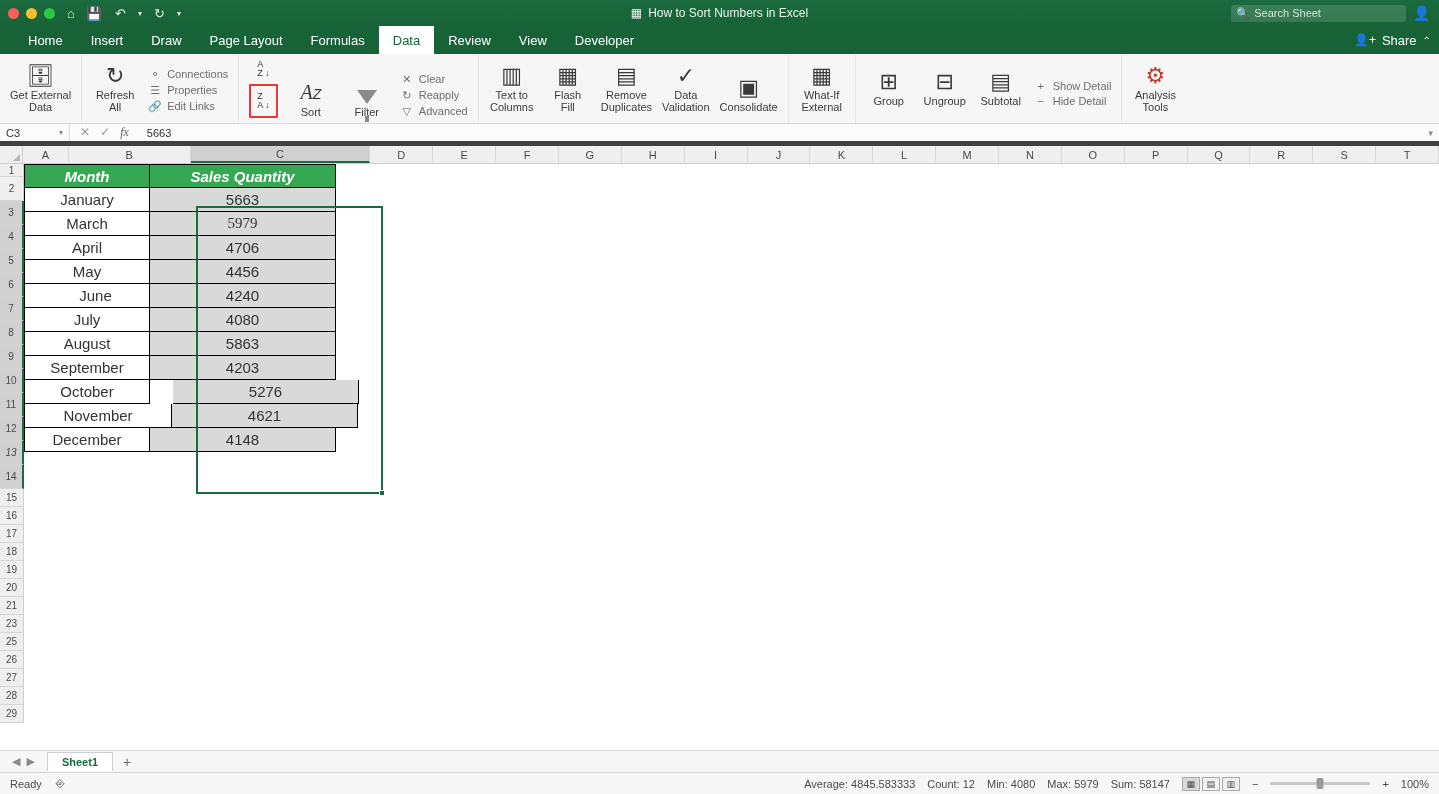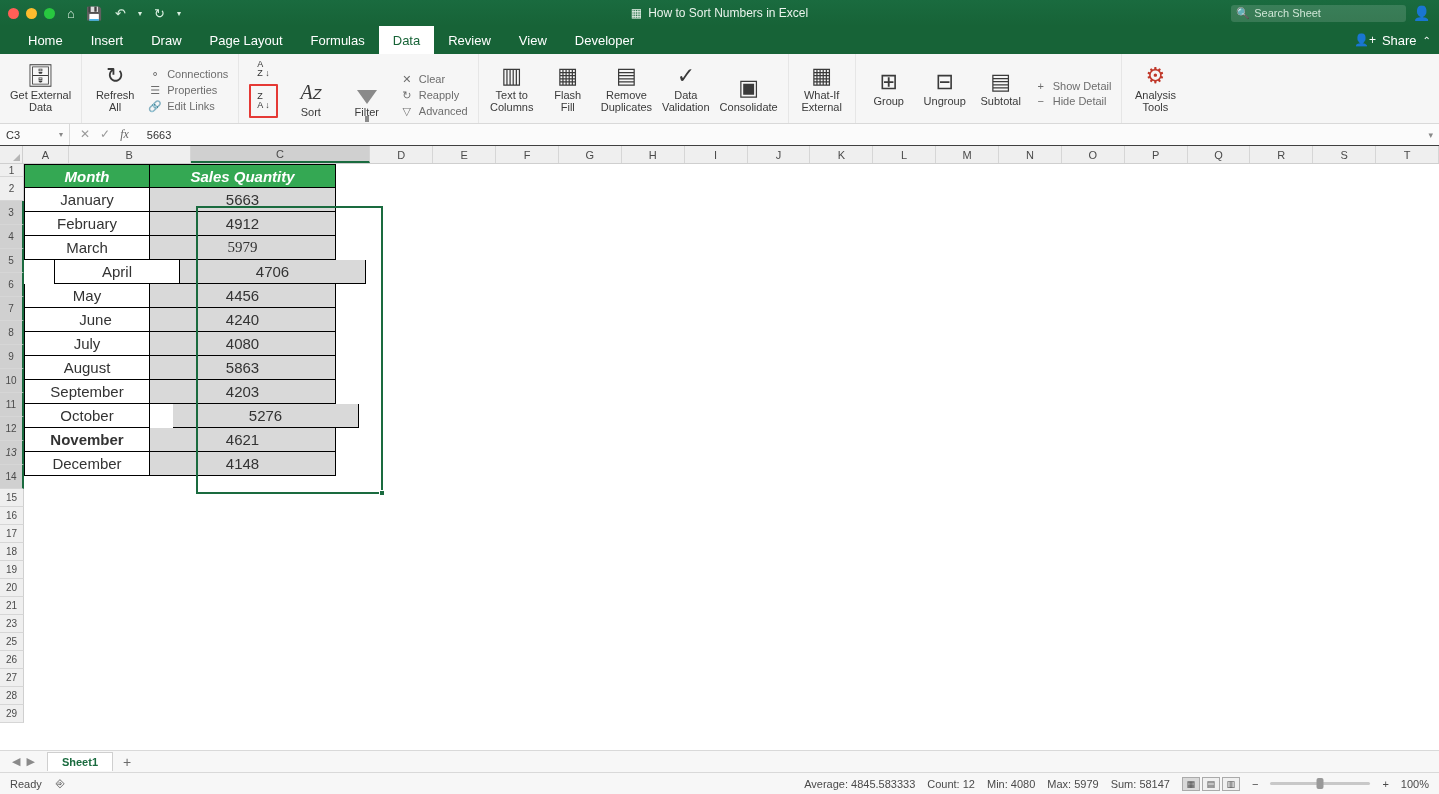--- a/index.html
+++ b/index.html
@@ -34,21 +34,21 @@
 .small-item .si-icon { width: 14px; text-align: center; }
 .rrow { display: flex; align-items: flex-end; gap: 10px; }
 .sort-az, .sort-za { font-size: 9px; line-height: 9px; color: #333; }
 .sort-box { border: 2.5px solid #e53935; padding: 6px 6px; border-radius: 1px; }
 .sort-stack { display: flex; flex-direction: column; gap: 6px; align-items: center; }
 .funnel { width: 0; height: 0; border-left: 10px solid transparent; border-right: 10px solid transparent; border-top: 14px solid #8a8a8a; position: relative; }
 .funnel::after { content: ""; position: absolute; left: -2px; top: 12px; width: 4px; height: 6px; background: #8a8a8a; }
 .az-big { font-family: Georgia, serif; font-style: italic; font-size: 20px; color: #3a3a3a; display: flex; align-items: baseline; }
 .az-big .zchar { font-size: 14px; }
 
-.fbar { height: 22px; background: #fbfbfb; border-bottom: 1px solid #404040; display: flex; align-items: center; font-size: 11px; }
+.fbar { height: 22px; background: #fbfbfb; border-bottom: 5px solid #404040; display: flex; align-items: center; font-size: 11px; }
 .namebox { width: 70px; border-right: 1px solid #d9d9d9; padding: 0 6px; display: flex; align-items: center; height: 100%; }
 .namebox-caret { margin-left: auto; color: #888; font-size: 8px; }
 .fbar-icons { display: flex; gap: 10px; padding: 0 10px; color: #9a9a9a; font-size: 12px; }
 .fbar .fx { font-style: italic; font-family: Georgia, serif; color: #666; }
 .fbar-val { padding-left: 8px; }
 .fbar-caret { margin-left: auto; margin-right: 6px; color: #888; font-size: 9px; }
 
 .gridwrap { position: relative; height: 604px; overflow: hidden; }
 .colheads { display: flex; height: 18px; background: #efefef; border-bottom: 1px solid #cfcfcf; }
 .corner { width: 24px; border-right: 1px solid #cfcfcf; background: #efefef; position: relative; }
@@ -391,28 +391,24 @@
     <div class="dt-header" style="height:24px">
       <div class="dt-hcell" style="width:126px">Month</div>
       <div class="dt-hcell" style="width:186px;border-left:none">Sales Quantity</div>
     </div>
     <div id="dtrows">
         <div class="dt-row" style="height: 24px;">
           <div class="dt-cell dt-month" style="width: 126px;">January</div>
           <div class="dt-cell dt-val" style="width: 186px; border-left: none;">5663</div>
         </div>
         <div class="dt-row" style="height: 24px;">
-          <div class="dt-cell dt-month" style="width: 126px;">February</div>
-          <div class="dt-cell dt-val" style="width: 186px; border-left: none;">4912</div>
-        </div>
-        <div class="dt-row" style="height: 24px;">
           <div class="dt-cell dt-month" style="width: 126px;">March</div>
           <div class="dt-cell dt-val" style="width: 186px; border-left: none; font-family: Liberation Serif, serif;">5979</div>
         </div>
-        <div class="dt-row" style="height: 24px; padding-left: 30px;">
+        <div class="dt-row" style="height: 24px;">
           <div class="dt-cell dt-month" style="width: 126px;">April</div>
           <div class="dt-cell dt-val" style="width: 186px; border-left: none;">4706</div>
         </div>
         <div class="dt-row" style="height: 24px;">
           <div class="dt-cell dt-month" style="width: 126px;">May</div>
           <div class="dt-cell dt-val" style="width: 186px; border-left: none;">4456</div>
         </div>
         <div class="dt-row" style="height: 24px;">
           <div class="dt-cell dt-month" style="width: 126px; padding-left: 17px;">June</div>
           <div class="dt-cell dt-val" style="width: 186px; border-left: none;">4240</div>
@@ -427,21 +423,21 @@
         </div>
         <div class="dt-row" style="height: 24px;">
           <div class="dt-cell dt-month" style="width: 126px;">September</div>
           <div class="dt-cell dt-val" style="width: 186px; border-left: none;">4203</div>
         </div>
         <div class="dt-row" style="height: 24px;">
           <div class="dt-cell dt-month" style="width: 126px;">October</div>
           <div class="dt-cell dt-val" style="width: 186px; border-left: none; margin-left: 23px;">5276</div>
         </div>
         <div class="dt-row" style="height: 24px;">
-          <div class="dt-cell dt-month" style="width: 126px; font-weight: bold;">November</div>
+          <div class="dt-cell dt-month" style="width: 148px;">November</div>
           <div class="dt-cell dt-val" style="width: 186px; border-left: none;">4621</div>
         </div>
         <div class="dt-row" style="height: 24px;">
           <div class="dt-cell dt-month" style="width: 126px;">December</div>
           <div class="dt-cell dt-val" style="width: 186px; border-left: none;">4148</div>
         </div>
       </div>
   </div>
 
   <div class="selection-outline" style="left:196px; top:60px; width:187px; height:288px;"></div>

